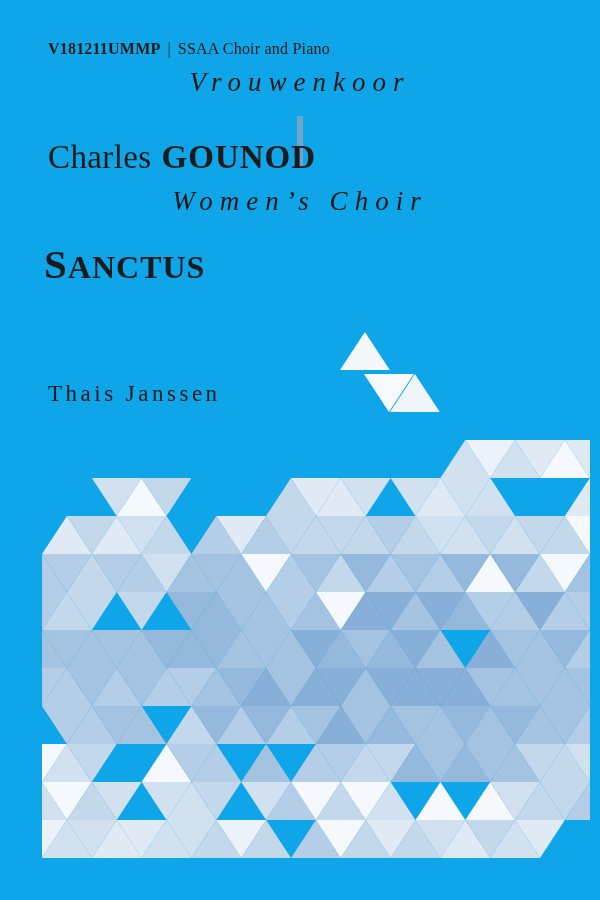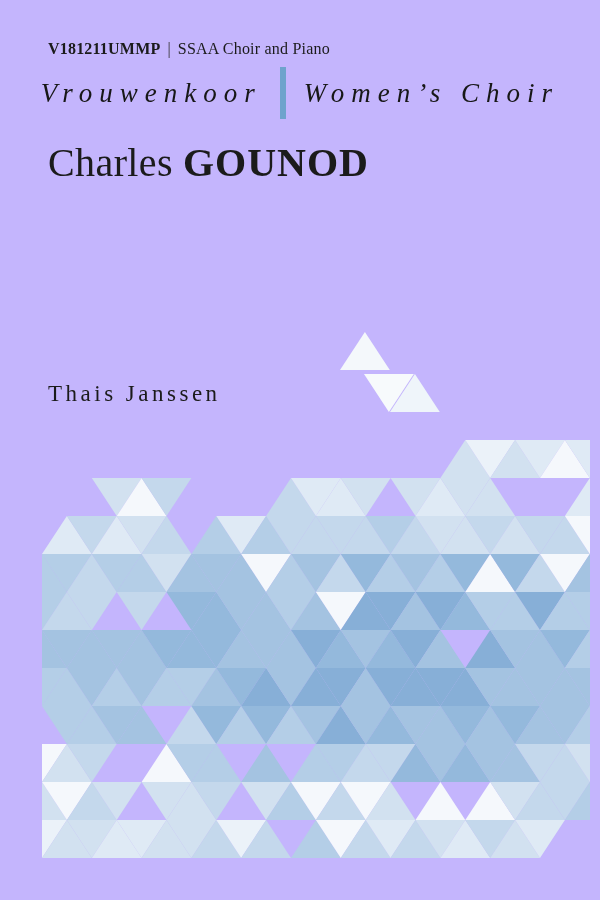--- a/index.html
+++ b/index.html
@@ -1,47 +1,48 @@
 <!DOCTYPE html>
 <html><head>
 <meta charset="utf-8">
 <style>
   html,body{margin:0;padding:0;background:#ffffff;}
   .page{
     position:relative;
     width:600px;height:900px;
-    background:#c4b5fd;
+    background:#0ea5e9;
     overflow:hidden;
     font-family:"Liberation Serif", serif;
     color:#1b1b1b;
   }
   
   .catalog-line{
     position:absolute;left:48px;top:40px;
     font-size:16px;letter-spacing:0.2px;white-space:nowrap;
   }
   .catalog-line .cat{font-weight:bold;}
   .catalog-line .sep{margin:0 7px;color:#333;}
   
   .choir-line{
     position:absolute;left:0;right:0;top:67px;
     display:flex;justify-content:center;align-items:center;
     gap:18px;
+    flex-direction:column;
   }
   .choir-name{
     font-style:italic;font-size:27px;letter-spacing:7px;
     white-space:nowrap;color:#171717;
   }
   .divider-bar{
     width:6px;height:52px;flex:0 0 auto;
   }
   
   .composer{
     position:absolute;left:48px;top:139px;
-    font-size:40px;letter-spacing:0.4px;white-space:nowrap;
+    font-size:33px;letter-spacing:0.4px;white-space:nowrap;
   }
   .composer .first{margin-right:10px;}
   .composer .last{font-weight:bold;letter-spacing:1px;}
   
   .title{
     position:absolute;left:44px;top:240px;
     font-weight:bold;white-space:nowrap;letter-spacing:1px;
   }
   .title .initial{font-size:41px;}
   .title .rest{font-size:32px;}
@@ -76,20 +77,23 @@
   <div class="choir-line">
     <span class="choir-name">Vrouwenkoor</span>
     <span class="divider-bar" style="background: rgb(111, 163, 204);"></span>
     <span class="choir-name">Women’s Choir</span>
   </div>
 
   <div class="composer">
     <span class="first">Charles</span><span class="last">GOUNOD</span>
   </div>
 
+  <div class="title">
+    <span class="initial">S</span><span class="rest">ANCTUS</span>
+  </div>
 
 
 
   <div class="arranger">Thais Janssen</div>
 
   <div class="mosaic">
     <svg xmlns="http://www.w3.org/2000/svg" viewBox="0 0 548 528" preserveAspectRatio="none">
         <polygon points="298,40 347.8,40 322.9,2" fill="#f4f8fb"></polygon>
         <polygon points="322,44 371.8,44 346.9,82" fill="#f7fafc"></polygon>
         <polygon points="348,82 397.8,82 372.9,44" fill="#eff5fa"></polygon>

